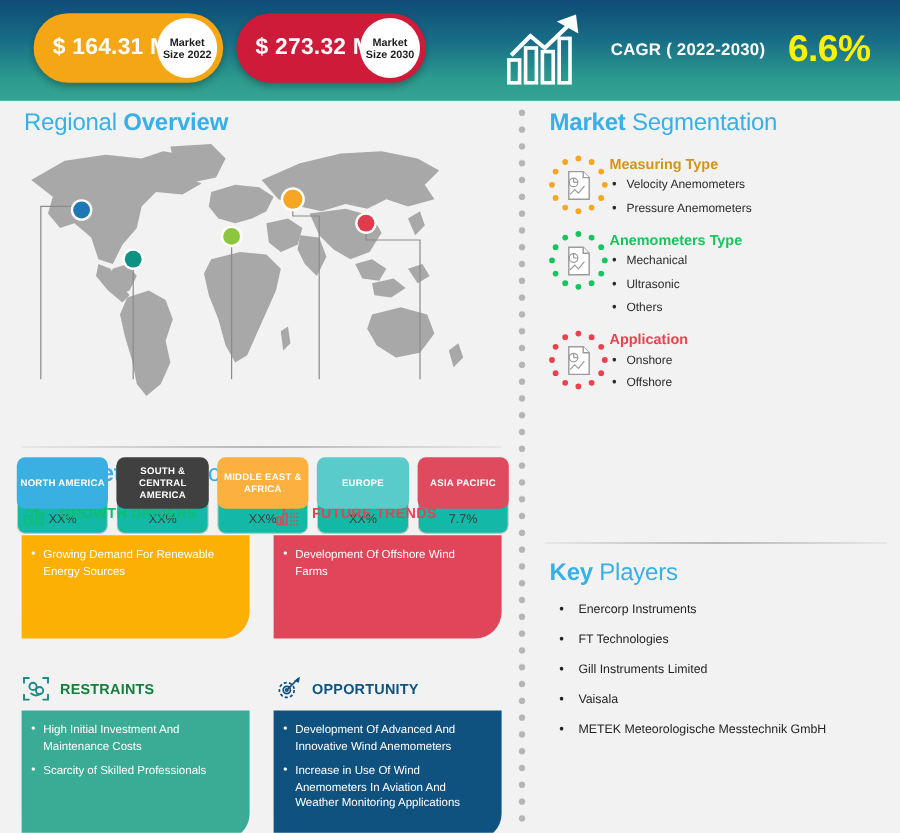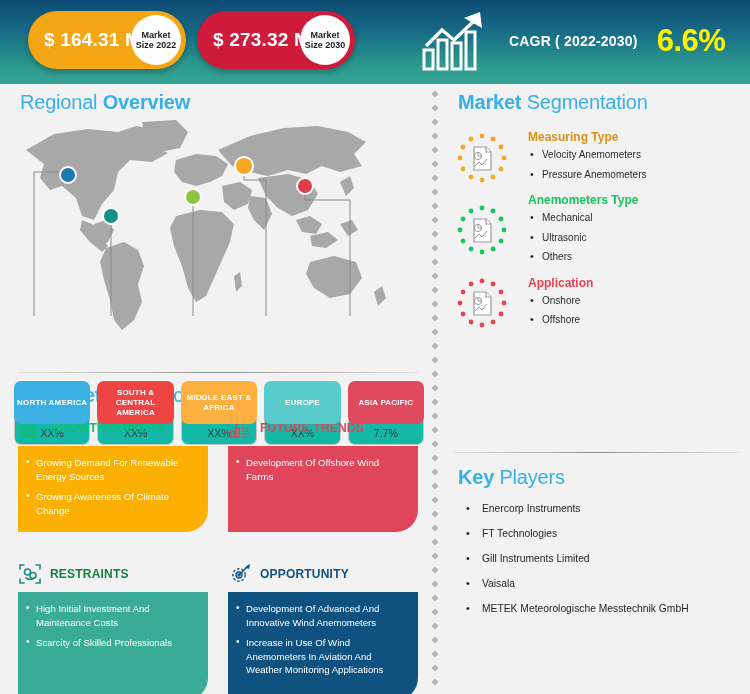--- a/index.html
+++ b/index.html
@@ -116,21 +116,21 @@
     content: "•"; position: absolute; left: 0; top: -1px; font-size: 10px;
   }
   .box-growth      { background: #fbb003; min-height: 86px; }
   .box-trends      { background: #e0455a; min-height: 86px; }
   .box-restraints  { background: #3aab95; min-height: 108px; }
   .box-opportunity { background: #10527f; min-height: 108px; }
 
   
   #segmentation-title { position: absolute; left: 18px; top: 7px; }
   .seg-list { position: absolute; left: 16px; top: 42px; width: 290px; }
-  .seg-group { display: flex; align-items: center; gap: 20px; margin-bottom: 2px; }
+  .seg-group { display: flex; align-items: flex-start; gap: 0; margin-bottom: 2px; }
   .seg-icon-wrap { width: 52px; height: 52px; flex: none; margin-top: 2px; }
   .seg-body { flex: 1; padding-top: 4px; }
   .seg-head { font-size: 12px; font-weight: bold; margin-bottom: 4px; }
   .seg-body ul { list-style: none; }
   .seg-body li {
     font-size: 10px; color: #2b2b2b; line-height: 1.35;
     margin-bottom: 6px; padding-left: 14px; position: relative;
   }
   .seg-body li::before {
     content: "•"; position: absolute; left: 2px; top: -1px; color: #2b2b2b; font-size: 11px;
@@ -259,21 +259,21 @@
         </g>
       </svg>
     </div>
 
     <div class="region-row">
       <div class="region-box">
         <div class="region-name" style="background:#3ab0e2">NORTH AMERICA</div>
         <div class="region-pct">XX%</div>
       </div>
       <div class="region-box">
-        <div class="region-name" style="background:#ef4444">SOUTH &amp; CENTRAL AMERICA</div>
+        <div class="region-name" style="background:#404040">SOUTH &amp; CENTRAL AMERICA</div>
         <div class="region-pct">XX%</div>
       </div>
       <div class="region-box">
         <div class="region-name" style="background:#fbb040">MIDDLE EAST &amp; AFRICA</div>
         <div class="region-pct">XX%</div>
       </div>
       <div class="region-box">
         <div class="region-name" style="background:#59cbcb">EUROPE</div>
         <div class="region-pct">XX%</div>
       </div>
@@ -301,21 +301,20 @@
               <rect x="14.2" y="12" width="3.4" height="9"></rect>
               <polyline points="4,11 9,6 13,9 20,2"></polyline>
             </g>
             <polygon points="21,1 21.5,7 16,3.2" fill="#0fbe74"></polygon>
           </svg>
           <span class="dyn-head-label" style="color:#0fbe74">GROWTH DRIVERS</span>
         </div>
         <div class="dyn-box box-growth">
           <ul>
             <li>Growing Demand For Renewable Energy Sources</li>
-            <li>Growing Awareness Of Climate Change</li>
           </ul>
         </div>
       </div>
 
       <div class="dyn-cell">
         <div class="dyn-head">
           <svg class="dyn-icon" viewBox="0 0 24 24">
             <g stroke="#e0455a" stroke-width="1.4" fill="none">
               <circle cx="4.5" cy="4" r="2"></circle>
               <rect x="3" y="15" width="3" height="6"></rect>

